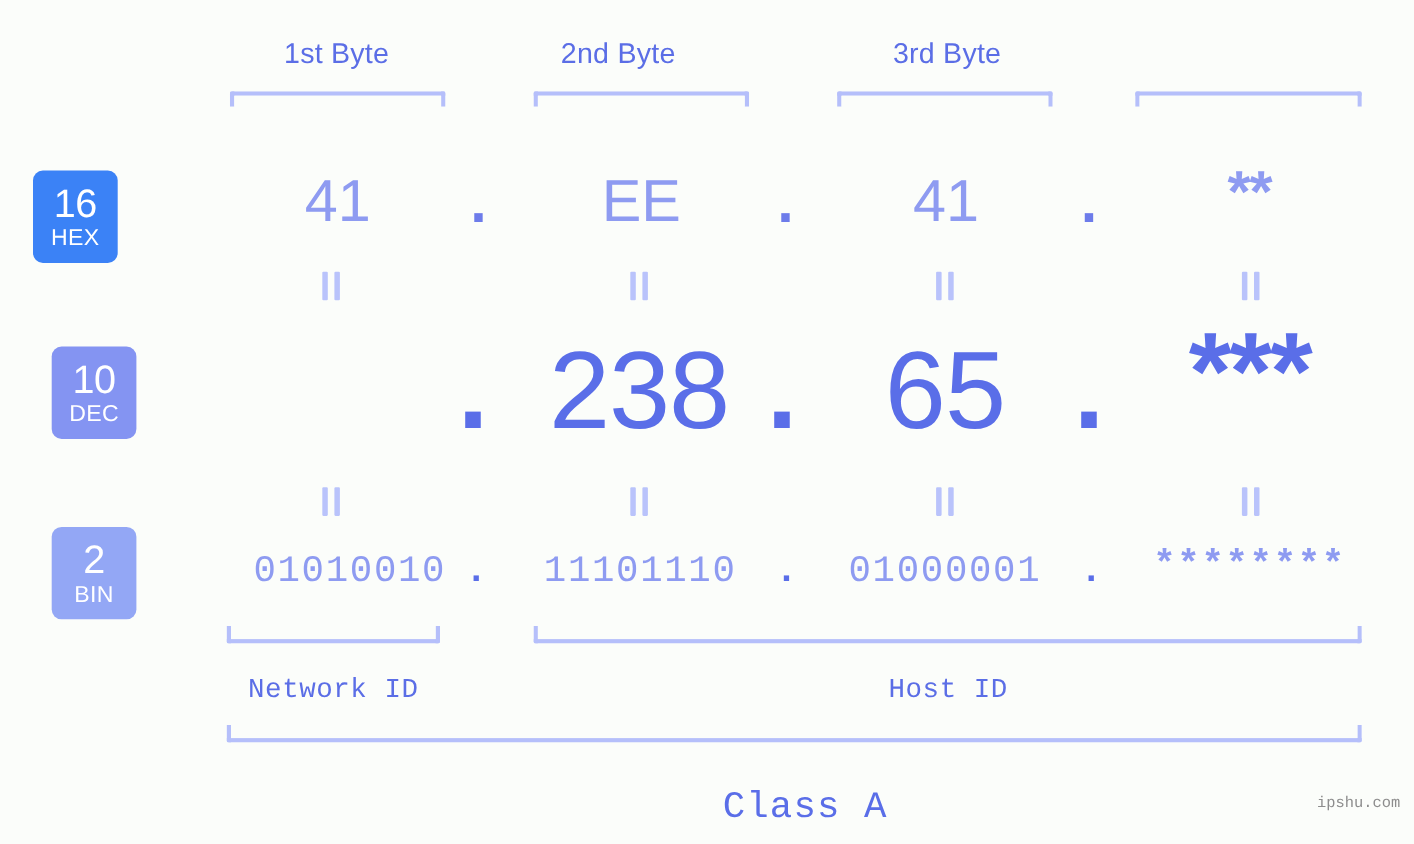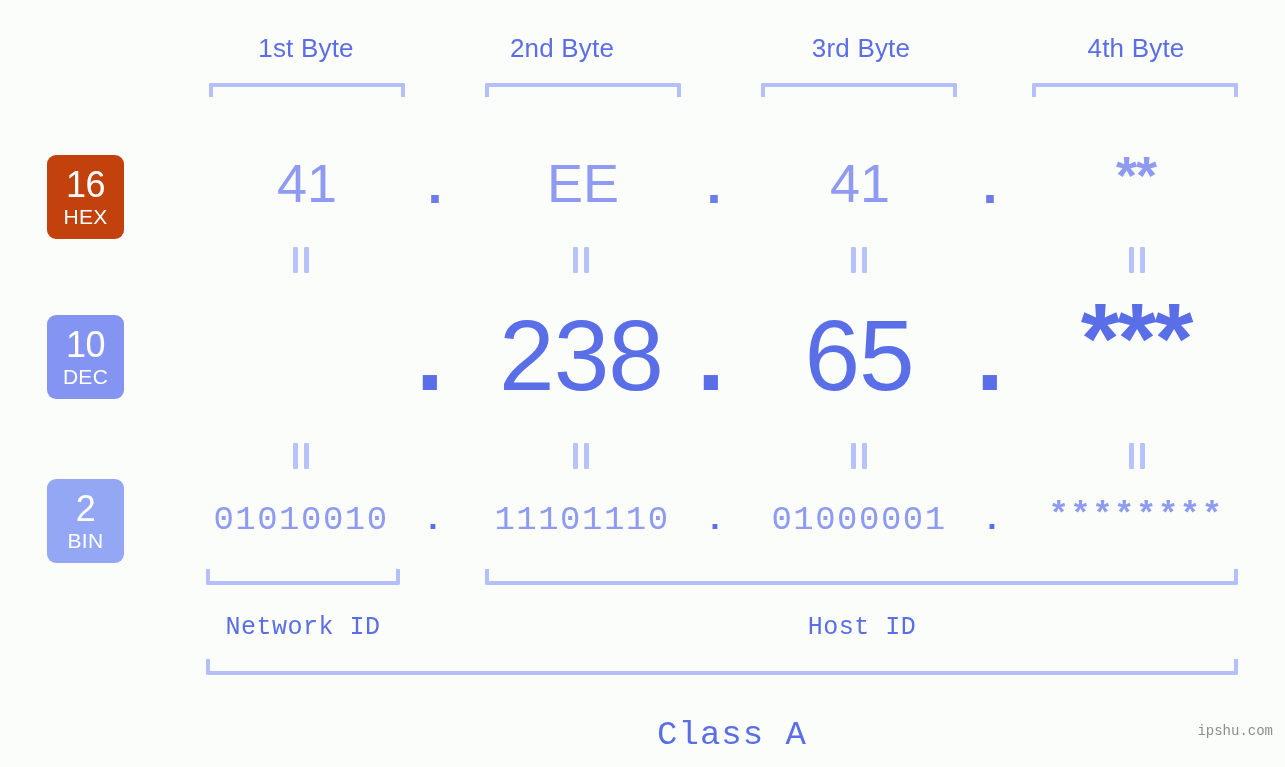--- a/index.html
+++ b/index.html
@@ -185,28 +185,27 @@
   }
 </style>
 </head>
 <body>
 
 <div id="stage">
 
   <div class="byte-label" style="left:186px; width:240px;">1st Byte</div>
   <div class="byte-label" style="left:442px; width:240px;">2nd Byte</div>
   <div class="byte-label" style="left:741px; width:240px;">3rd Byte</div>
-  <div class="byte-label" style="left:1016px; width:240px;">4th Byte</div>
 
   <div class="bracket-top" style="left:209px; top:83px; width:196px;"></div>
   <div class="bracket-top" style="left:485px; top:83px; width:196px;"></div>
   <div class="bracket-top" style="left:761px; top:83px; width:196px;"></div>
   <div class="bracket-top" style="left:1032px; top:83px; width:206px;"></div>
 
-  <div class="badge" style="left:47px; top:155px; background:#c2410c;">
+  <div class="badge" style="left:30px; top:155px; background:#3b82f6;">
     <span class="num">16</span>
     <span class="nm">HEX</span>
   </div>
 
   <div class="badge" style="left:47px; top:315px; background:#8494f2;">
     <span class="num">10</span>
     <span class="nm">DEC</span>
   </div>
 
   <div class="badge" style="left:47px; top:479px; background:#93a7f5;">
@@ -262,21 +261,21 @@
   </div>
   <div class="eqmark" style="left:849px; top:443px;">
     <i class="a"></i>
       <i class="b"></i>
   </div>
   <div class="eqmark" style="left:1127px; top:443px;">
     <i class="a"></i>
       <i class="b"></i>
   </div>
 
-  <div class="cell bin-val" style="left:181px; top:503px; width:240px;">01010010</div>
+  <div class="cell bin-val" style="left:198px; top:503px; width:240px;">01010010</div>
   <div class="cell bin-dot" style="left:403px; top:503px; width:60px;">.</div>
 
   <div class="cell bin-val" style="left:462px; top:503px; width:240px;">11101110</div>
   <div class="cell bin-dot" style="left:685px; top:503px; width:60px;">.</div>
 
   <div class="cell bin-val" style="left:739px; top:503px; width:240px;">01000001</div>
   <div class="cell bin-dot" style="left:962px; top:503px; width:60px;">.</div>
 
   <div class="cell bin-val" style="left:1016px; top:498px; width:240px; font-weight:700;">********</div>
 

